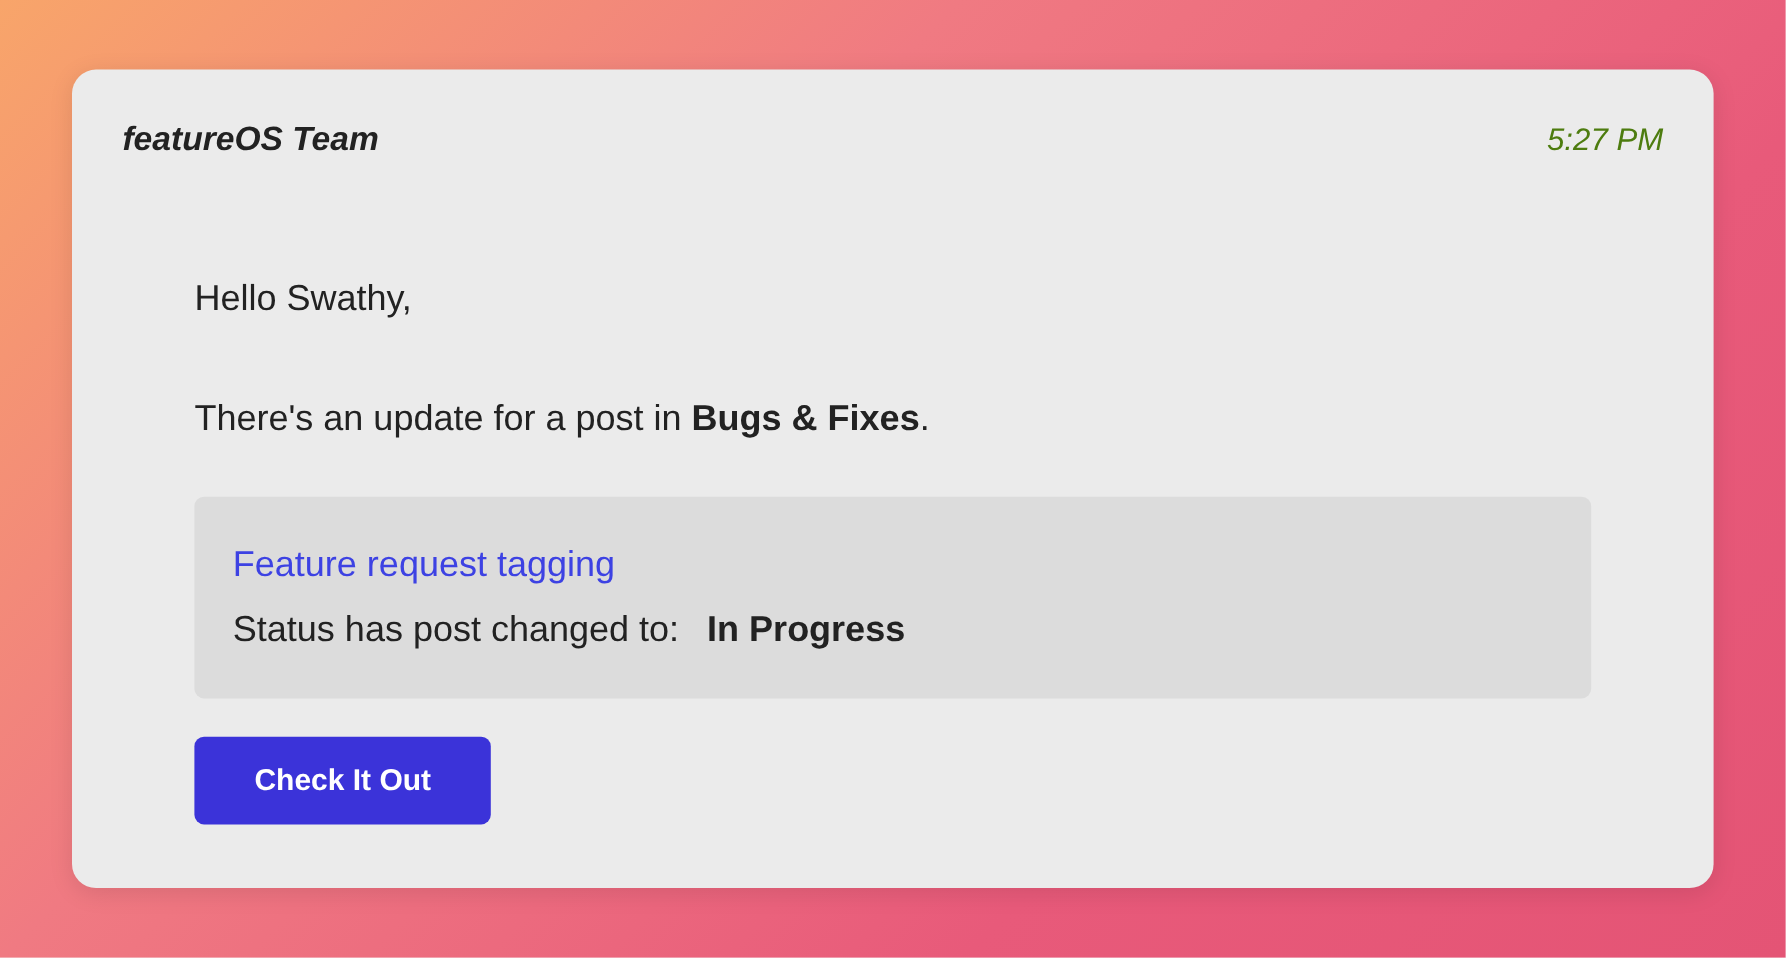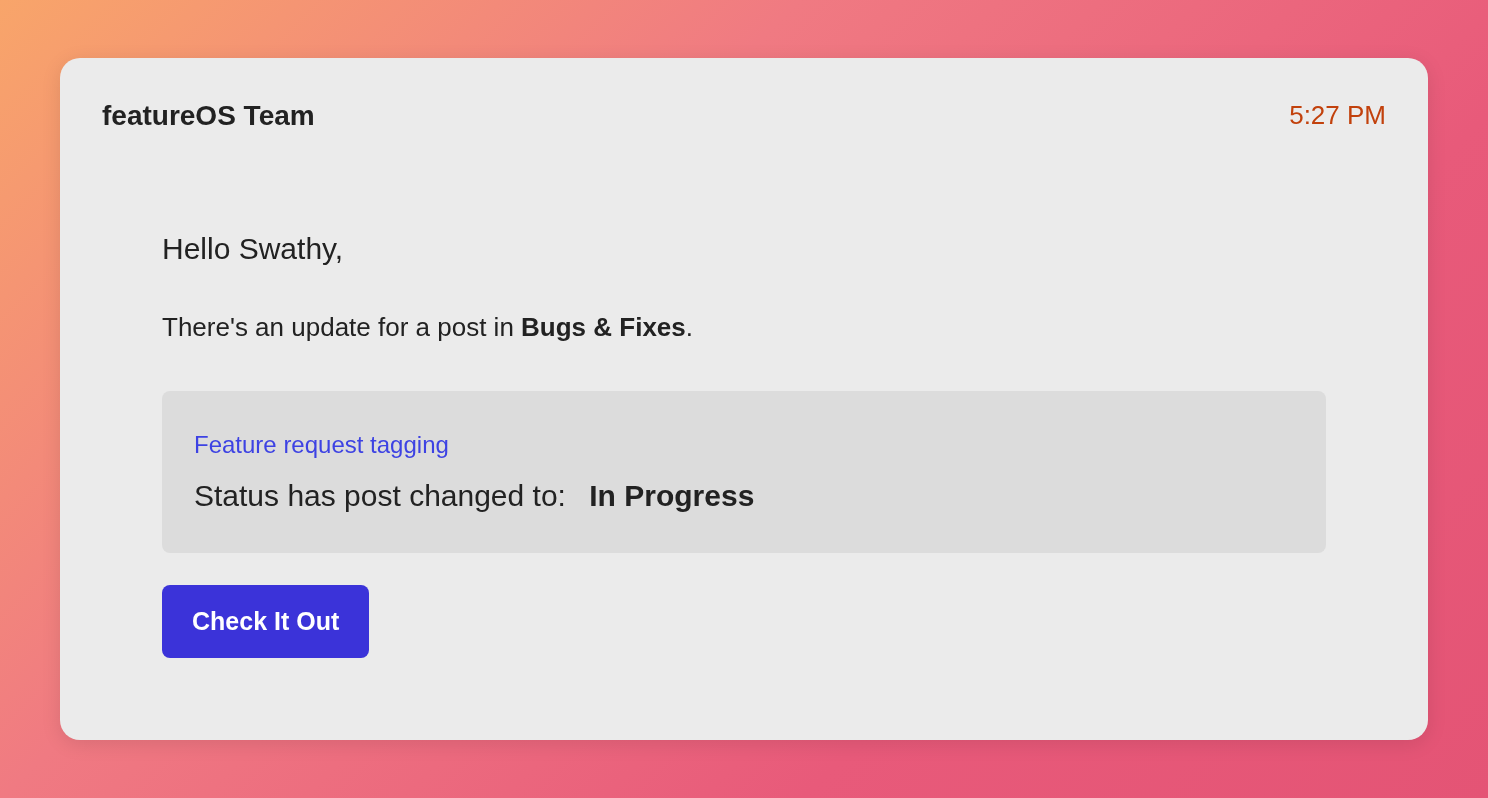--- a/index.html
+++ b/index.html
@@ -18,79 +18,80 @@
       background: #ebebeb;
       border-radius: 20px;
       width: 100%;
       height: 100%;
       padding: 42px 42px 48px 42px;
       box-shadow: 0 4px 20px rgba(0,0,0,0.1);
     }
     .header {
       display: flex;
       justify-content: space-between;
-      align-items: flex-start;
+      align-items: flex-end;
       margin-bottom: 100px;
+      font-style: italic;
     }
     .sender {
       font-size: 28px;
       font-weight: 700;
       color: #222;
     }
     .timestamp {
       font-size: 26px;
-      color: #c2410c;
+      color: #4d7c0f;
     }
     .body {
       padding-left: 60px;
       padding-right: 60px;
     }
     .greeting {
       font-size: 30px;
       color: #222;
-      margin-bottom: 46px;
+      margin-bottom: 66px;
     }
     .update-line {
-      font-size: 26px;
+      font-size: 30px;
       color: #222;
       margin-bottom: 48px;
     }
     .update-line .bold {
       font-weight: 700;
     }
     .status-box {
       background: #dcdcdc;
       border-radius: 8px;
       padding: 40px 32px;
       margin-bottom: 32px;
     }
     .post-link {
       color: #3d42e3;
-      font-size: 24px;
+      font-size: 30px;
       display: block;
       margin-bottom: 20px;
       text-decoration: none;
       cursor: pointer;
     }
     .status-line {
       font-size: 30px;
       color: #222;
     }
     .status-line .bold {
       font-weight: 700;
       margin-left: 15px;
     }
     .cta-button {
       background: #3b33d9;
       color: #fff;
       font-size: 25px;
       font-weight: 700;
       border: none;
       border-radius: 8px;
-      padding: 22px 30px;
+      padding: 22px 50px;
       cursor: pointer;
     }
   </style>
 </head>
 <body>
 
 <div class="card">
   <div class="header">
     <div class="sender">featureOS Team</div>
     <div class="timestamp">5:27 PM</div>

